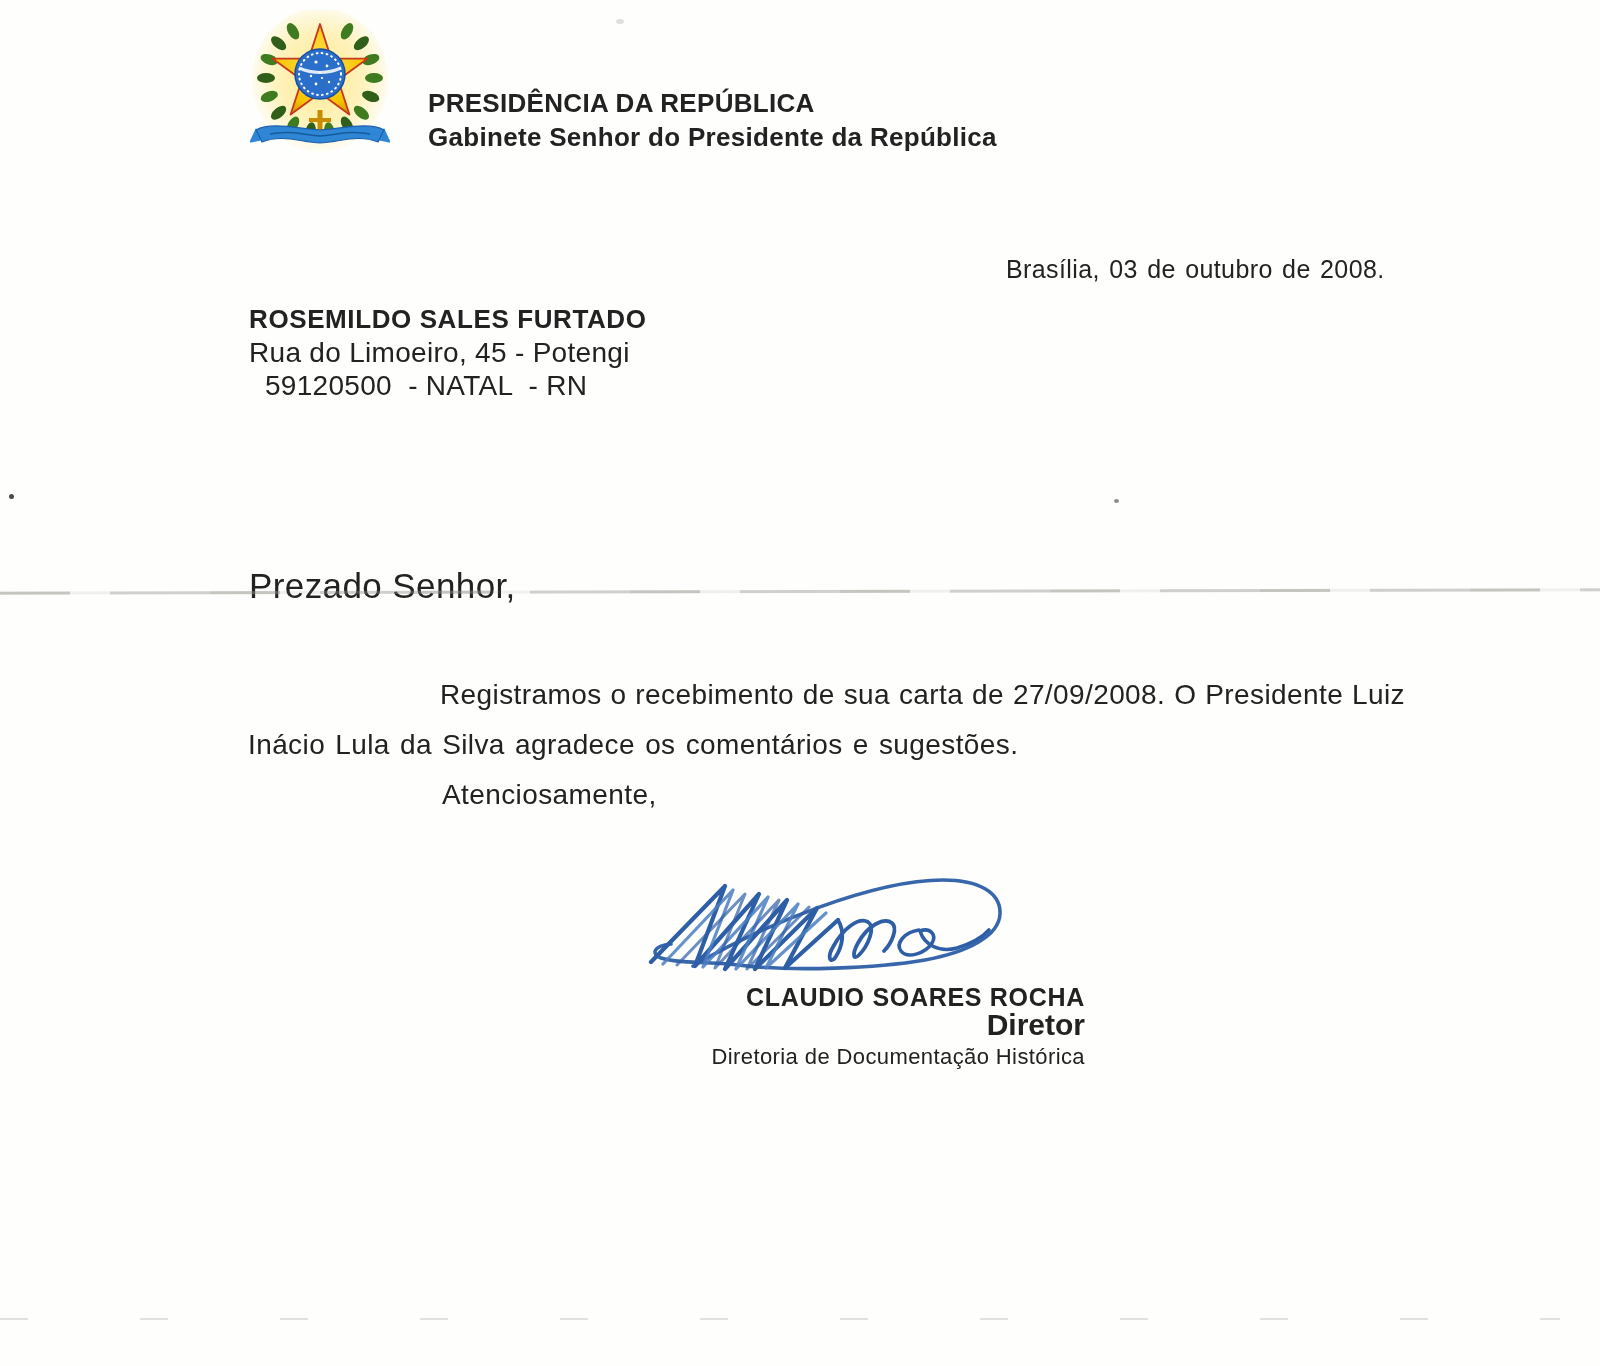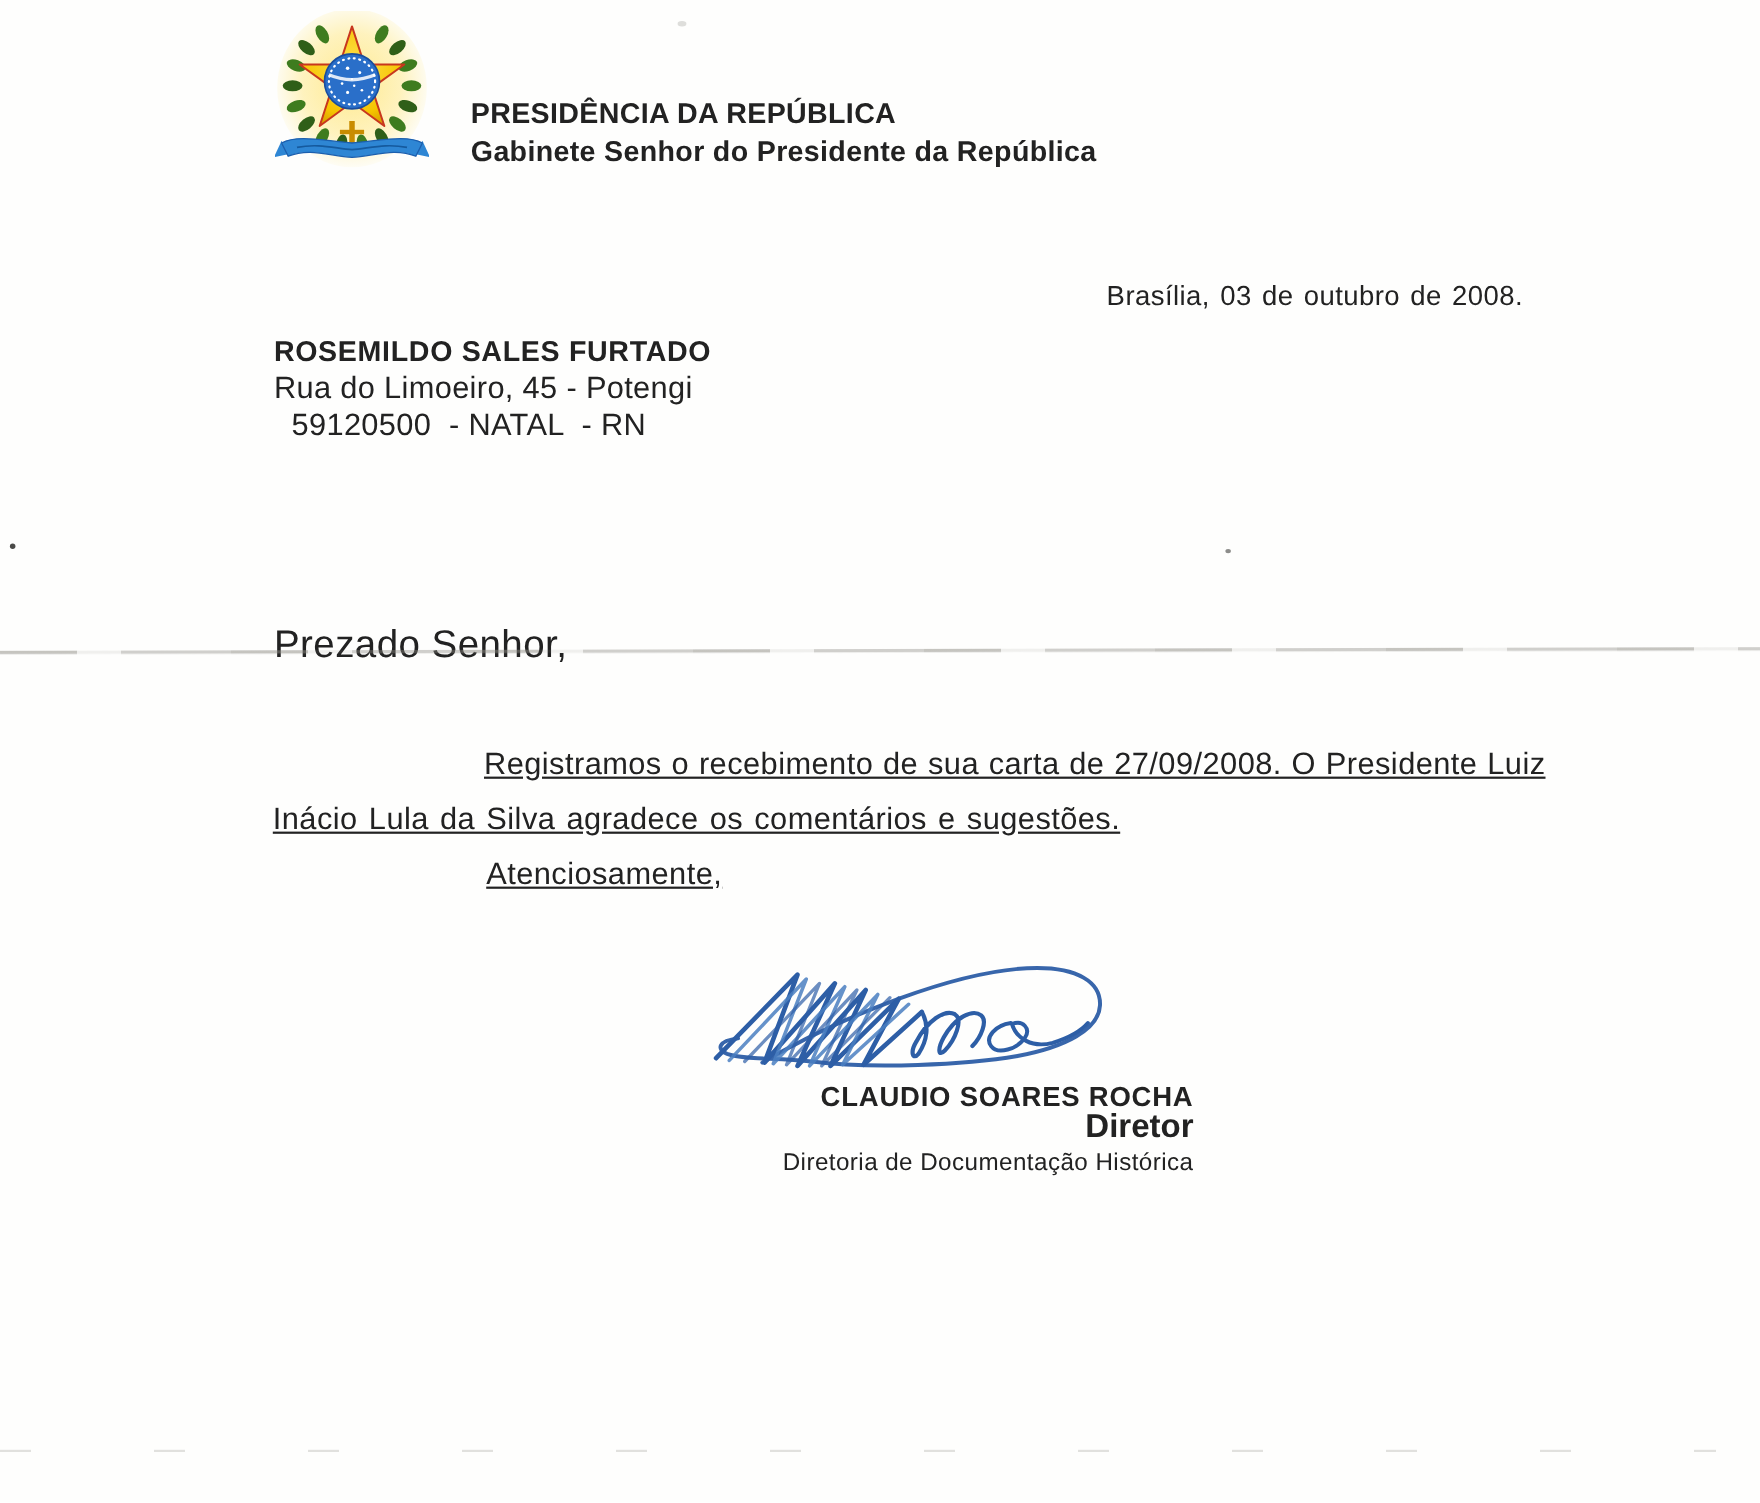--- a/index.html
+++ b/index.html
@@ -46,21 +46,20 @@
     font-size: 35px;
     letter-spacing: 0.4px;
   }
 
   .body-block {
     left: 248px; top: 670px;
     width: 1157px;
     font-size: 28px;
     line-height: 50px;
     letter-spacing: 0.4px;
-    text-decoration: underline;
   }
   .body-line-justify {
     padding-left: 192px;
     text-align: justify;
     text-align-last: justify;
   }
   .body-line-plain { word-spacing: 2px; }
   .body-closing { padding-left: 194px; }
 
   .sig-block {

